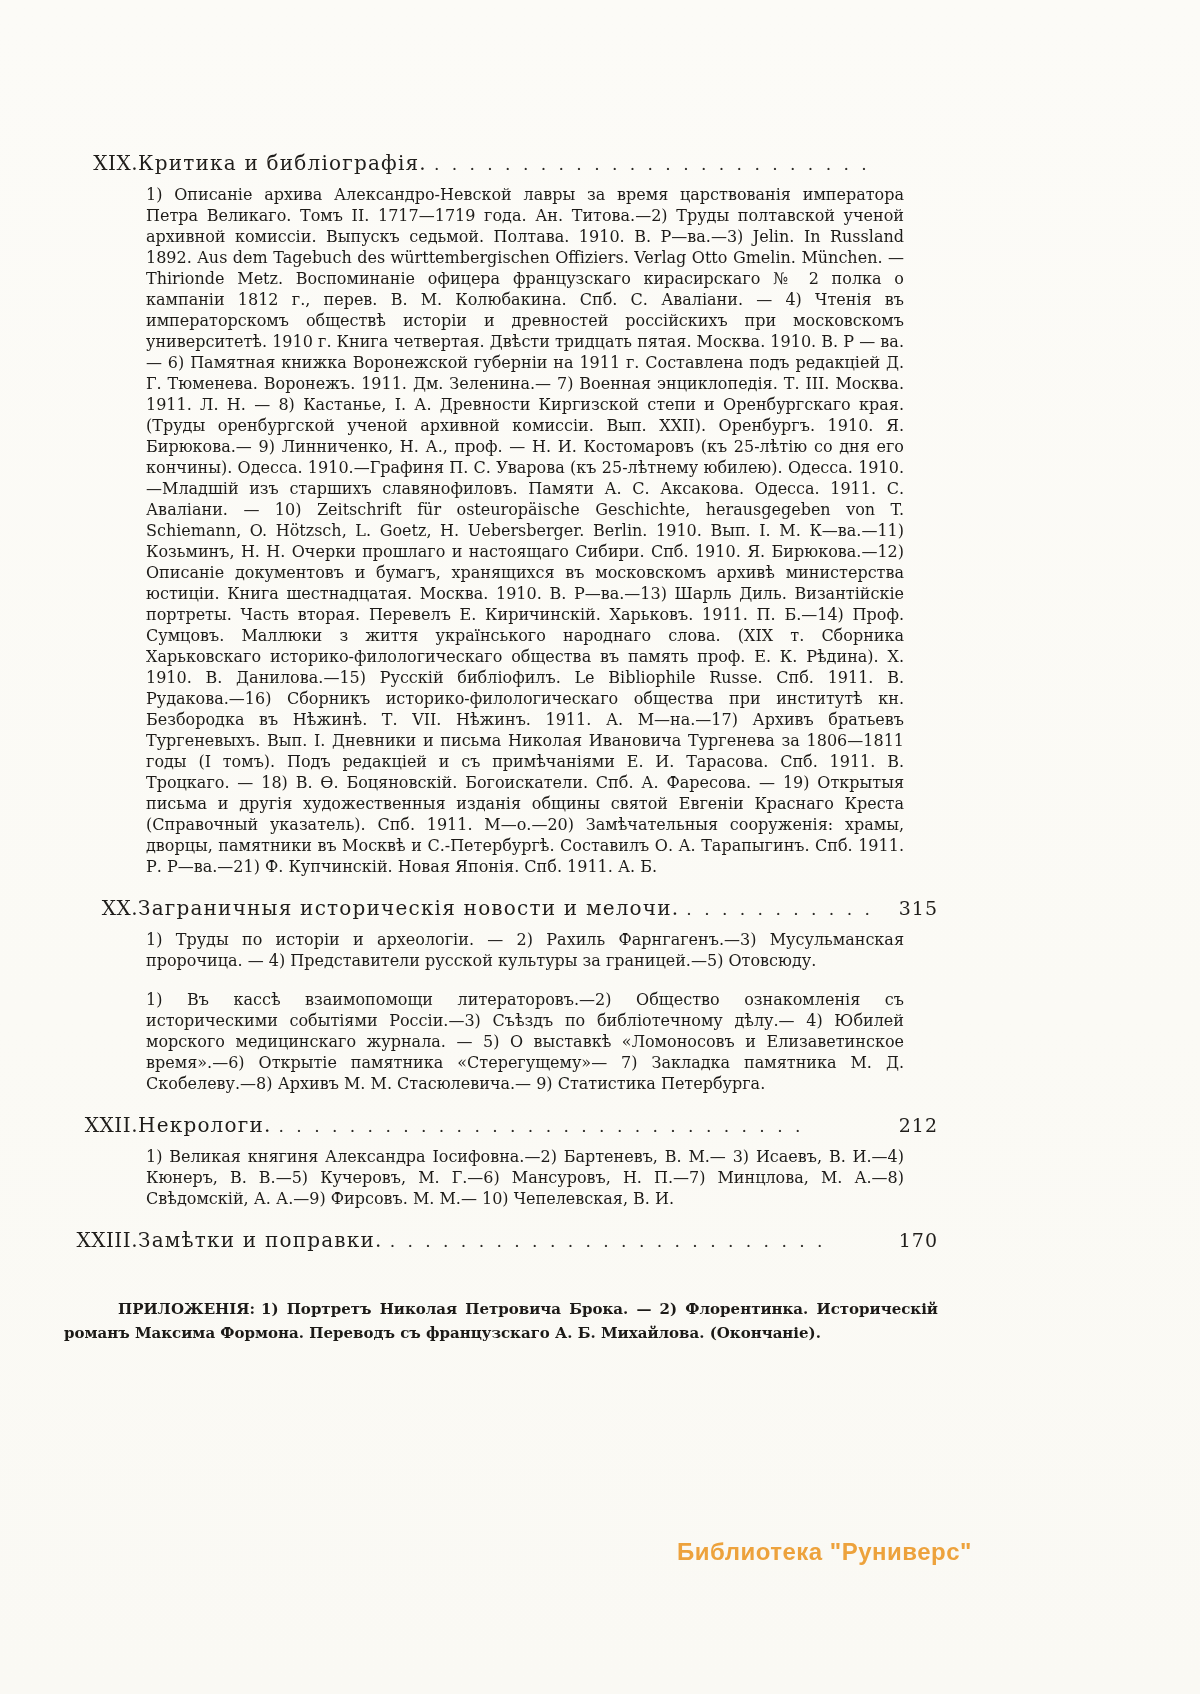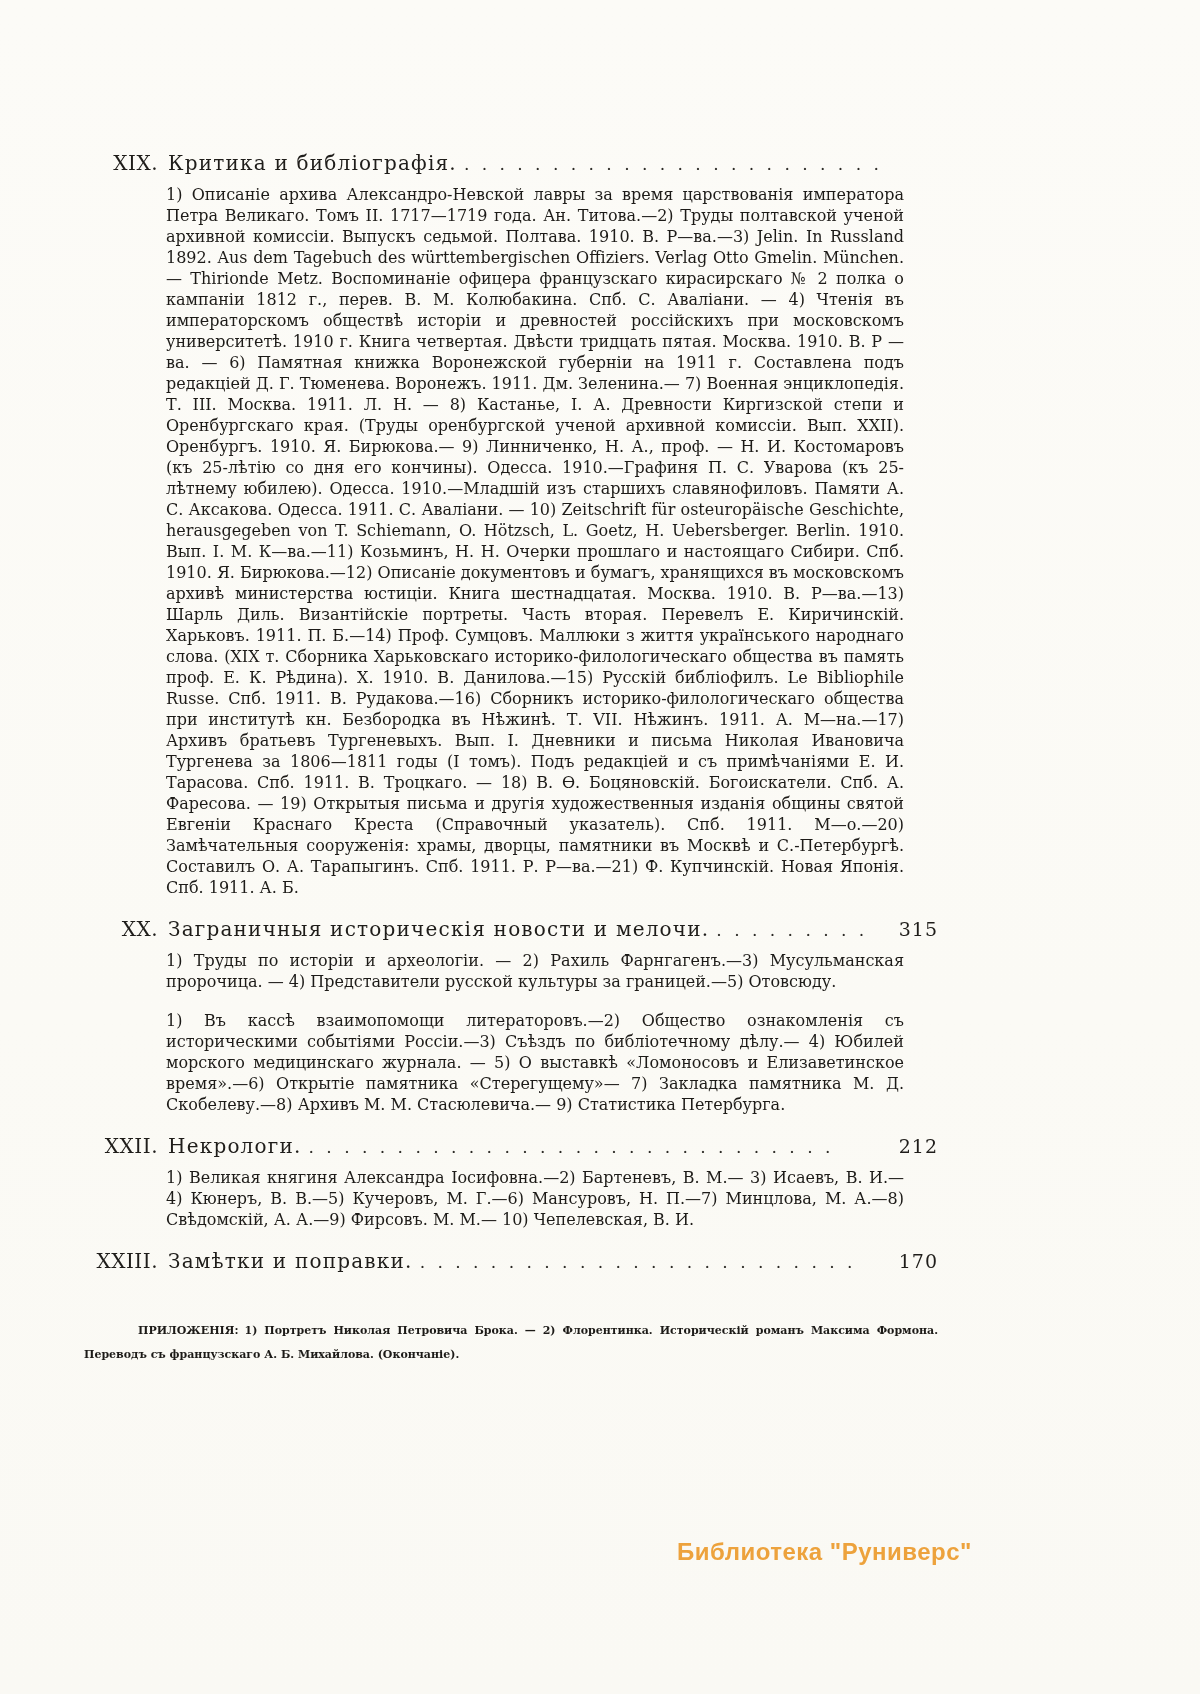--- a/index.html
+++ b/index.html
@@ -7,40 +7,39 @@
     width: 1200px;
     height: 1694px;
     background: #fbfaf6;
     overflow: hidden;
   }
   .page {
     position: relative;
     width: 1200px;
     height: 1694px;
     box-sizing: border-box;
-    padding: 150px 262px 0 94px;
+    padding: 150px 262px 0 74px;
     background: linear-gradient(180deg, #fcfbf7 0%, #fbfaf5 60%, #faf9f4 100%);
     font-family: "DejaVu Serif", "Liberation Serif", serif;
     color: #1f1d1a;
   }
   .entry + .entry { margin-top: 18px; }
   .entry-head {
     display: flex;
     align-items: baseline;
     font-size: 20px;
     line-height: 26px;
   }
   .num {
     flex: 0 0 64px;
     text-align: right;
     letter-spacing: 0.5px;
     white-space: nowrap;
   }
   .title {
-    margin-left: 10px;
     letter-spacing: 1.2px;
     white-space: nowrap;
   }
   .dots {
     flex: 1 1 auto;
     margin-left: 7px;
     font-size: 17px;
     letter-spacing: 3.5px;
     white-space: nowrap;
     overflow: hidden;
@@ -56,21 +55,21 @@
   .detail {
     margin: 7px 34px 0 72px;
     text-align: justify;
     font-size: 16px;
     line-height: 21px;
     color: #1d1b18;
   }
   .appendix {
     margin: 44px 0 0 -10px;
     font-weight: bold;
-    font-size: 11px;
+    font-size: 15px;
     line-height: 23.5px;
     text-align: justify;
     text-indent: 54px;
     color: #1c1a17;
   }
   .appendix-label { margin-right: 6px; }
   .watermark {
     position: absolute;
     top: 1538px;
     right: 228px;

